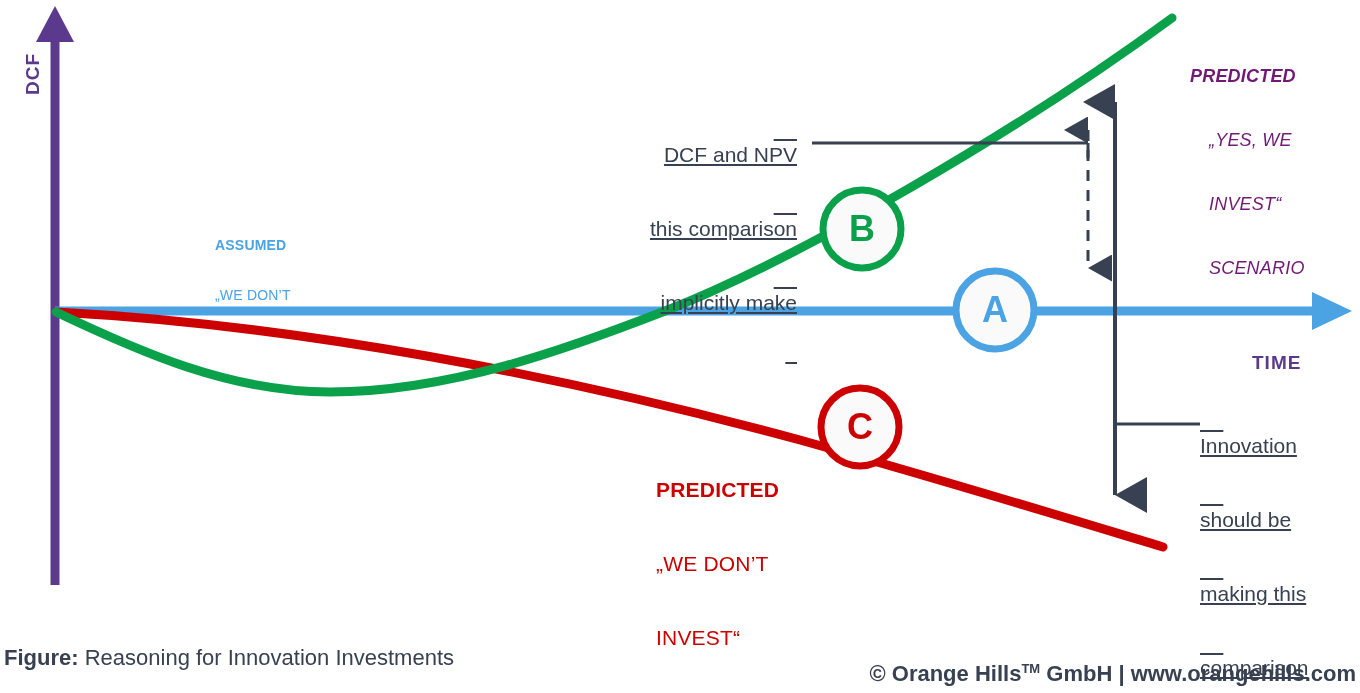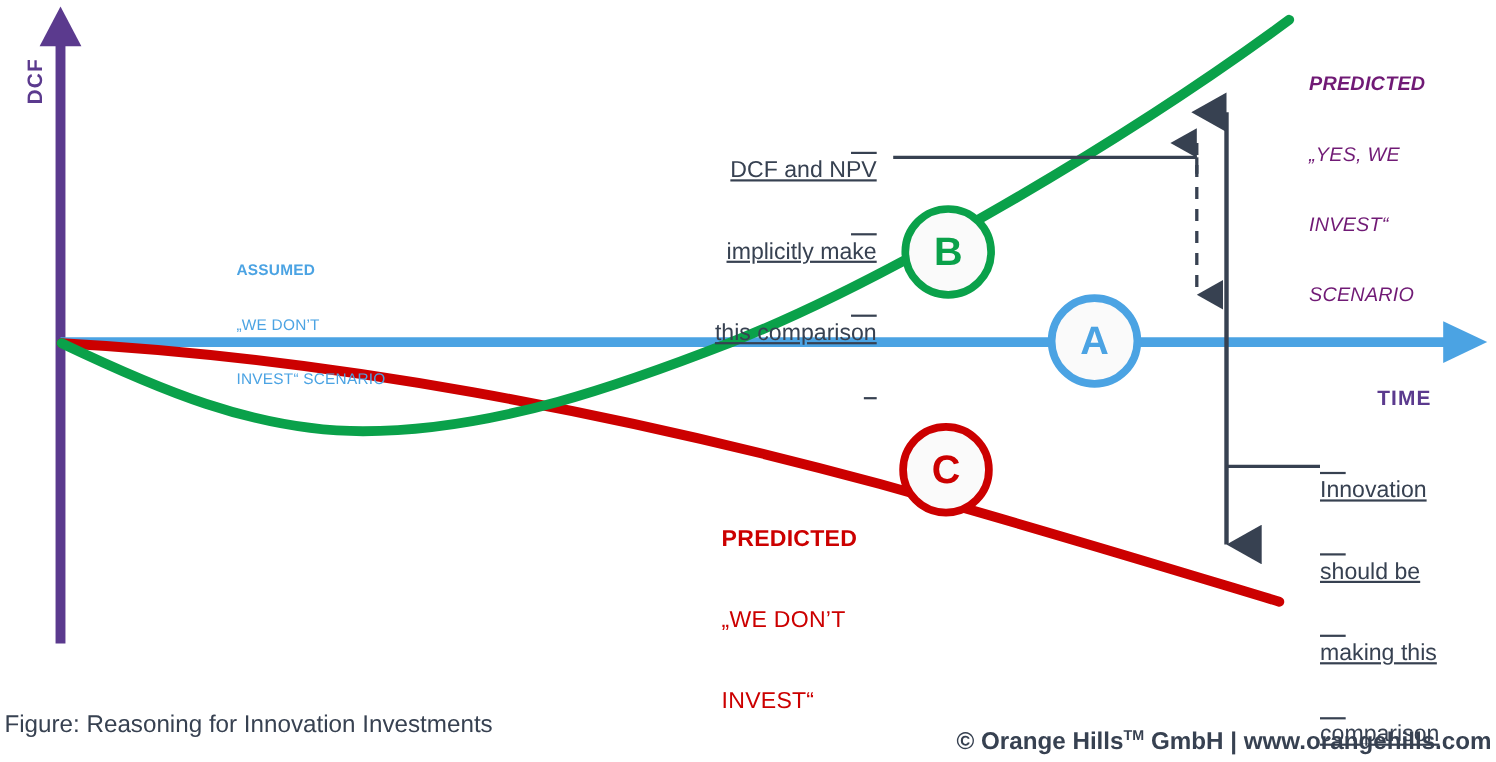--- a/index.html
+++ b/index.html
@@ -25,21 +25,21 @@
     height: 693px;
   }
   .lbl {
     position: absolute;
     white-space: pre;
     line-height: 1.18;
   }
   .lbl-blue   { color: #4ba3e3; font-weight: bold; font-size: 14px; letter-spacing: 0.2px; }
   .lbl-blue .reg { font-weight: normal; }
   .lbl-green  { color: #701a75; font-weight: bold; font-size: 18px; letter-spacing: 0.2px; font-style: italic; }
-  .lbl-green .reg { font-weight: normal; }
+  .lbl-green .reg { font-weight: normal; margin-left: 19px; }
   .lbl-red    { color: #cc0000; font-weight: bold; font-size: 21px; letter-spacing: 0.2px; }
   .lbl-red .reg { font-weight: normal; }
   .lbl-dark   { color: #374151; font-size: 21px; text-decoration: underline; }
   .lbl-axis   { color: #5b3a8e; font-weight: bold; font-size: 19px; letter-spacing: 1px; }
   .rot90 {
     transform: rotate(-90deg);
     transform-origin: left top;
   }
   .circ-letter {
     position: absolute;
@@ -59,21 +59,21 @@
     height: 48px;
   }
   .foot-left {
     position: absolute;
     left: 4px;
     top: 0;
     font-size: 22px;
     color: #374151;
     white-space: pre;
   }
-  .foot-left b { font-weight: normal; }
+  .foot-left b { font-weight: bold; }
   .foot-right {
     position: absolute;
     right: 4px;
     top: 16px;
     font-size: 22px;
     color: #374151;
     white-space: pre;
     text-align: right;
     font-weight: bold;
   }
@@ -130,41 +130,40 @@
     </g>
   </svg>
 
   <div class="lbl lbl-axis rot90" style="left: 22px; top: 95px;">DCF</div>
 
   <div class="lbl lbl-axis" style="left: 1252px; top: 352px;">TIME</div>
 
   <div class="lbl lbl-blue" style="left: 215px; top: 204px;">
     <div>ASSUMED</div>
     <div class="reg">„WE DON’T</div>
-    <div class="reg">INVEST“ SCENARIO</div>
   </div>
 
   <div class="lbl lbl-green" style="left: 1190px; top: 24px;">
     <div>PREDICTED</div>
     <div class="reg">„YES, WE</div>
     <div class="reg">INVEST“</div>
     <div class="reg">SCENARIO</div>
   </div>
 
   <div class="lbl lbl-red" style="left: 656px; top: 428px;">
     <div>PREDICTED</div>
     <div class="reg">„WE DON’T</div>
     <div class="reg">INVEST“</div>
     
   </div>
 
   <div class="lbl lbl-dark" style="left: 612px; top: 93px; text-align: right; width: 185px;">
     <div>DCF and NPV</div>
+    <div>this comparison</div>
     <div>implicitly make</div>
-    <div>this comparison</div>
   </div>
 
   <div class="lbl lbl-dark" style="left: 1200px; top: 384px;">
     <div>Innovation</div>
     <div>should be</div>
     <div>making this</div>
     <div>comparison</div>
   </div>
 
   <div class="circ-letter cl-green" style="left: 842px; top: 211px; width: 40px;">B</div>

